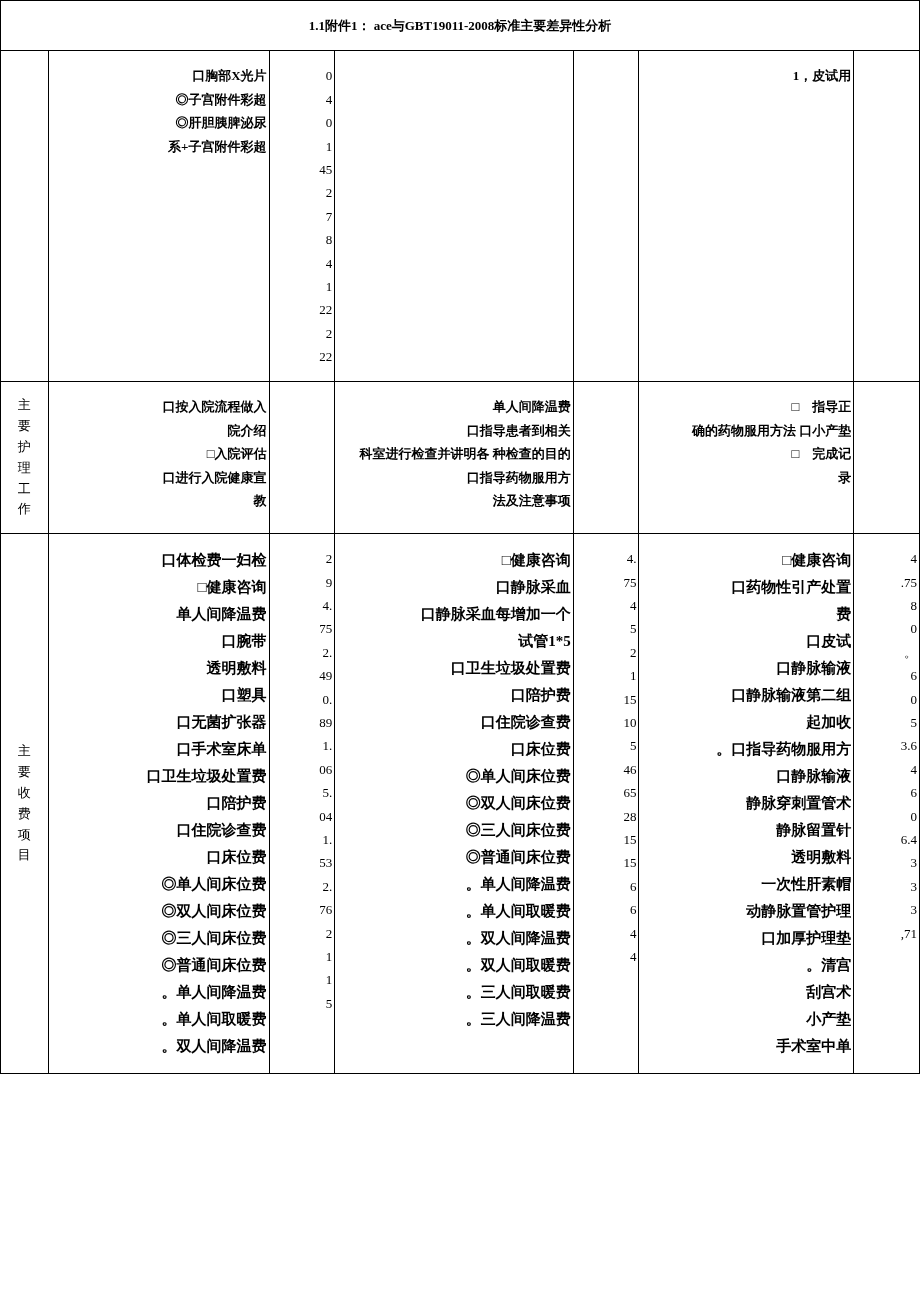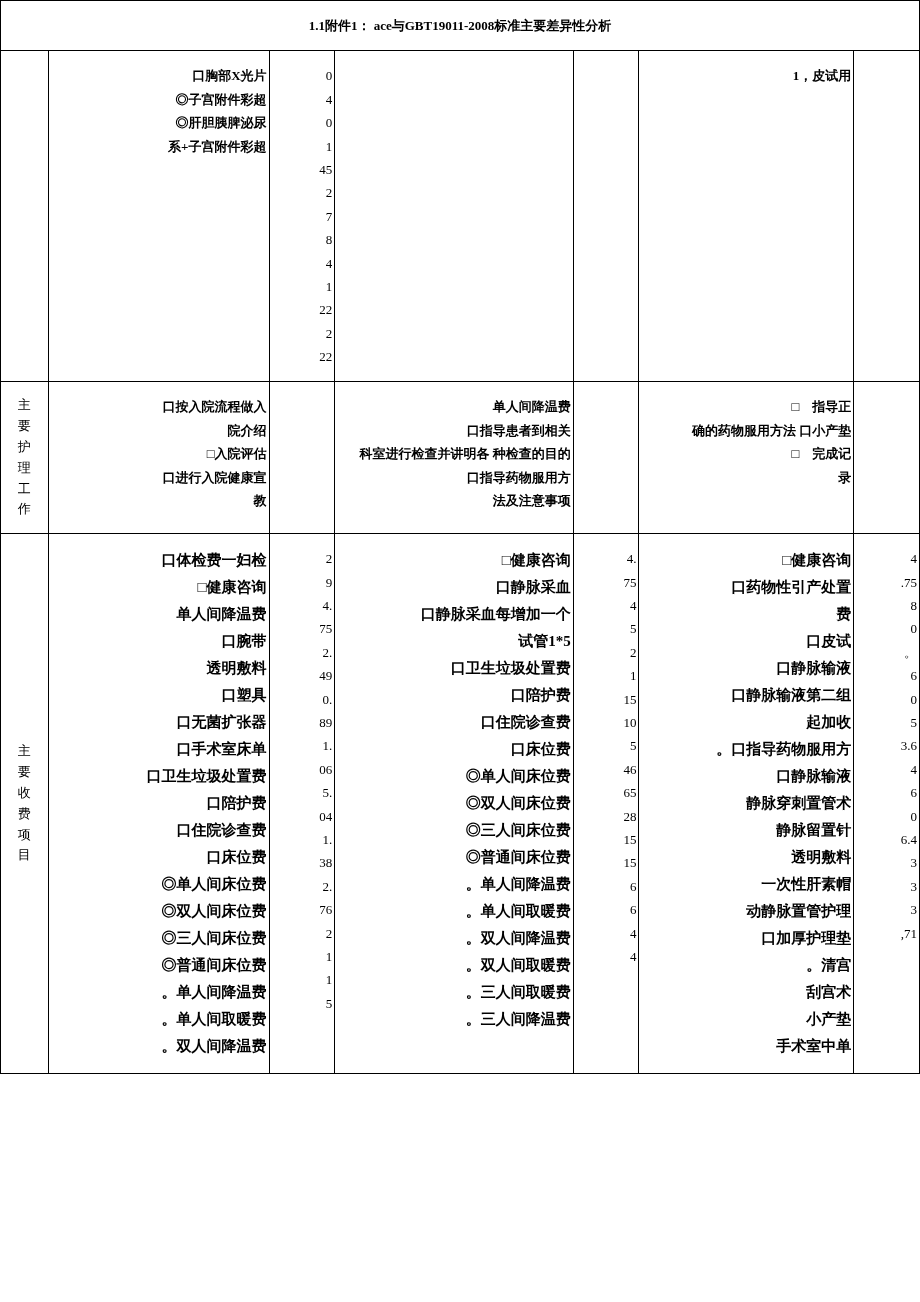--- a/index.html
+++ b/index.html
@@ -168,21 +168,21 @@
       <span class="num-line">75</span>
       <span class="num-line">2.</span>
       <span class="num-line">49</span>
       <span class="num-line">0.</span>
       <span class="num-line">89</span>
       <span class="num-line">1.</span>
       <span class="num-line">06</span>
       <span class="num-line">5.</span>
       <span class="num-line">04</span>
       <span class="num-line">1.</span>
-      <span class="num-line">38</span>
+      <span class="num-line">53</span>
       <span class="num-line">2.</span>
       <span class="num-line">76</span>
       <span class="num-line">2</span>
       <span class="num-line">1</span>
       <span class="num-line">1</span>
       <span class="num-line">5</span>
     </td>
     <td class="text-col">
       <span class="indent1 small">□健康咨询</span>
       <span class="indent1 small">口静脉采血</span>

